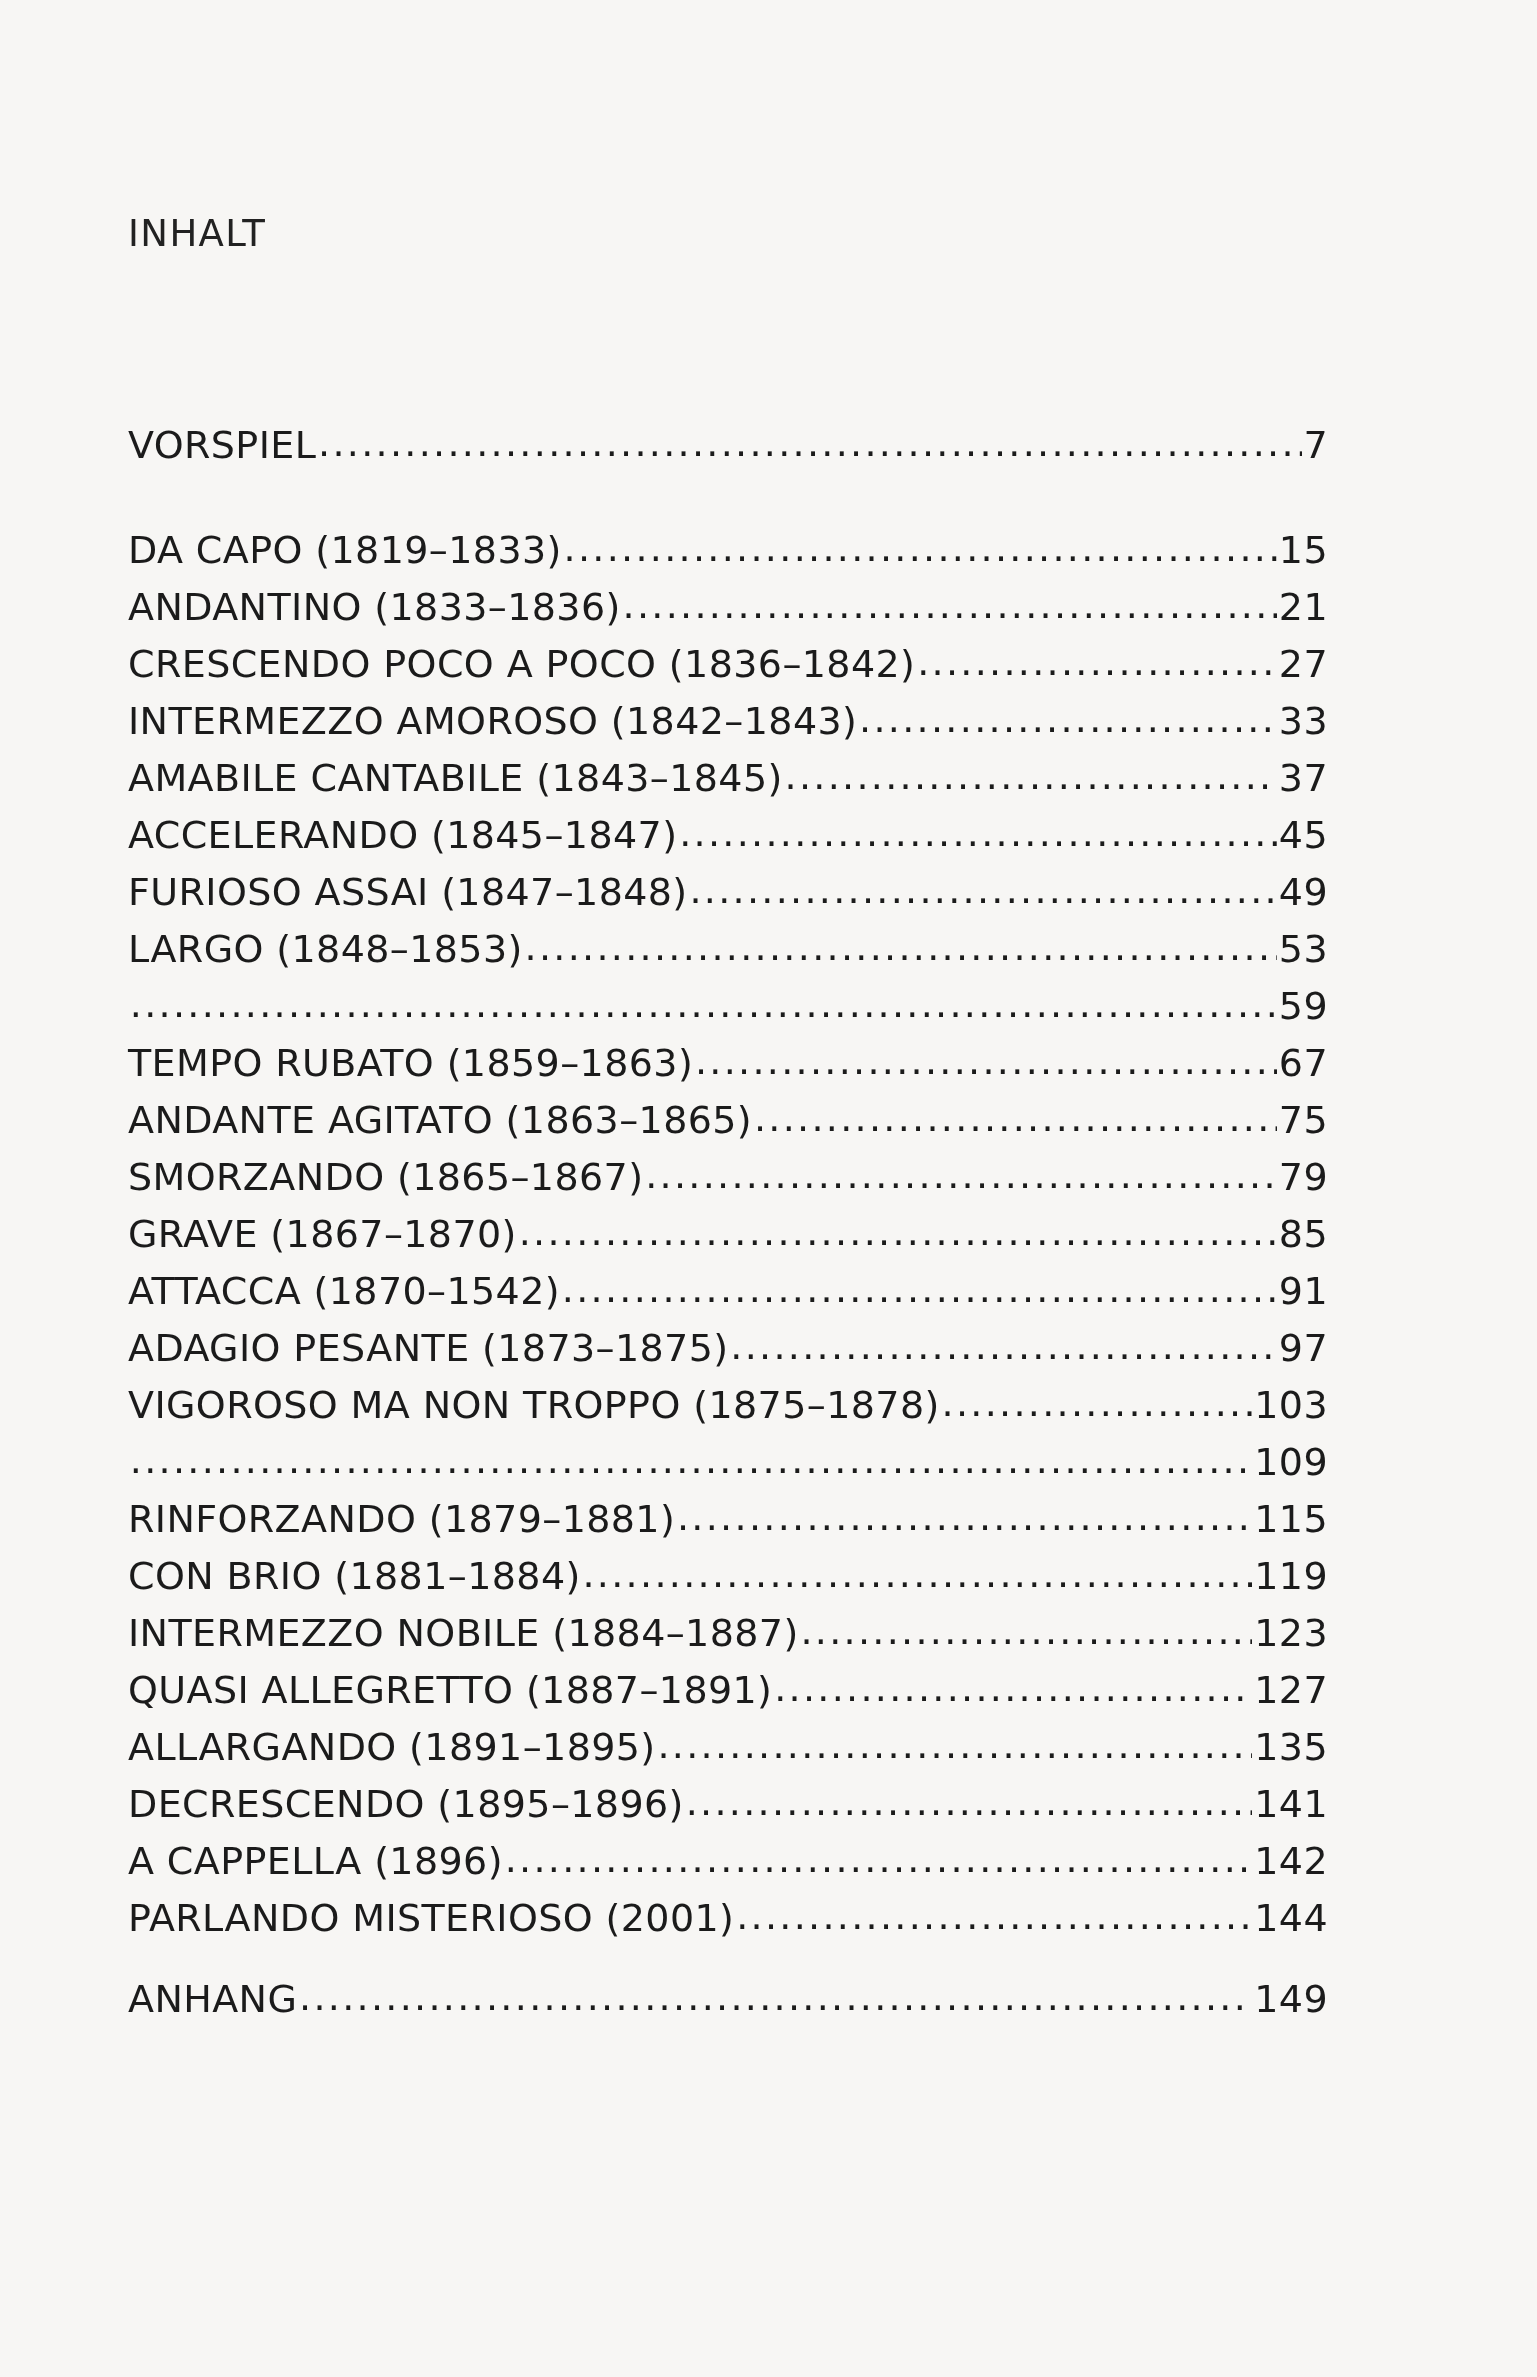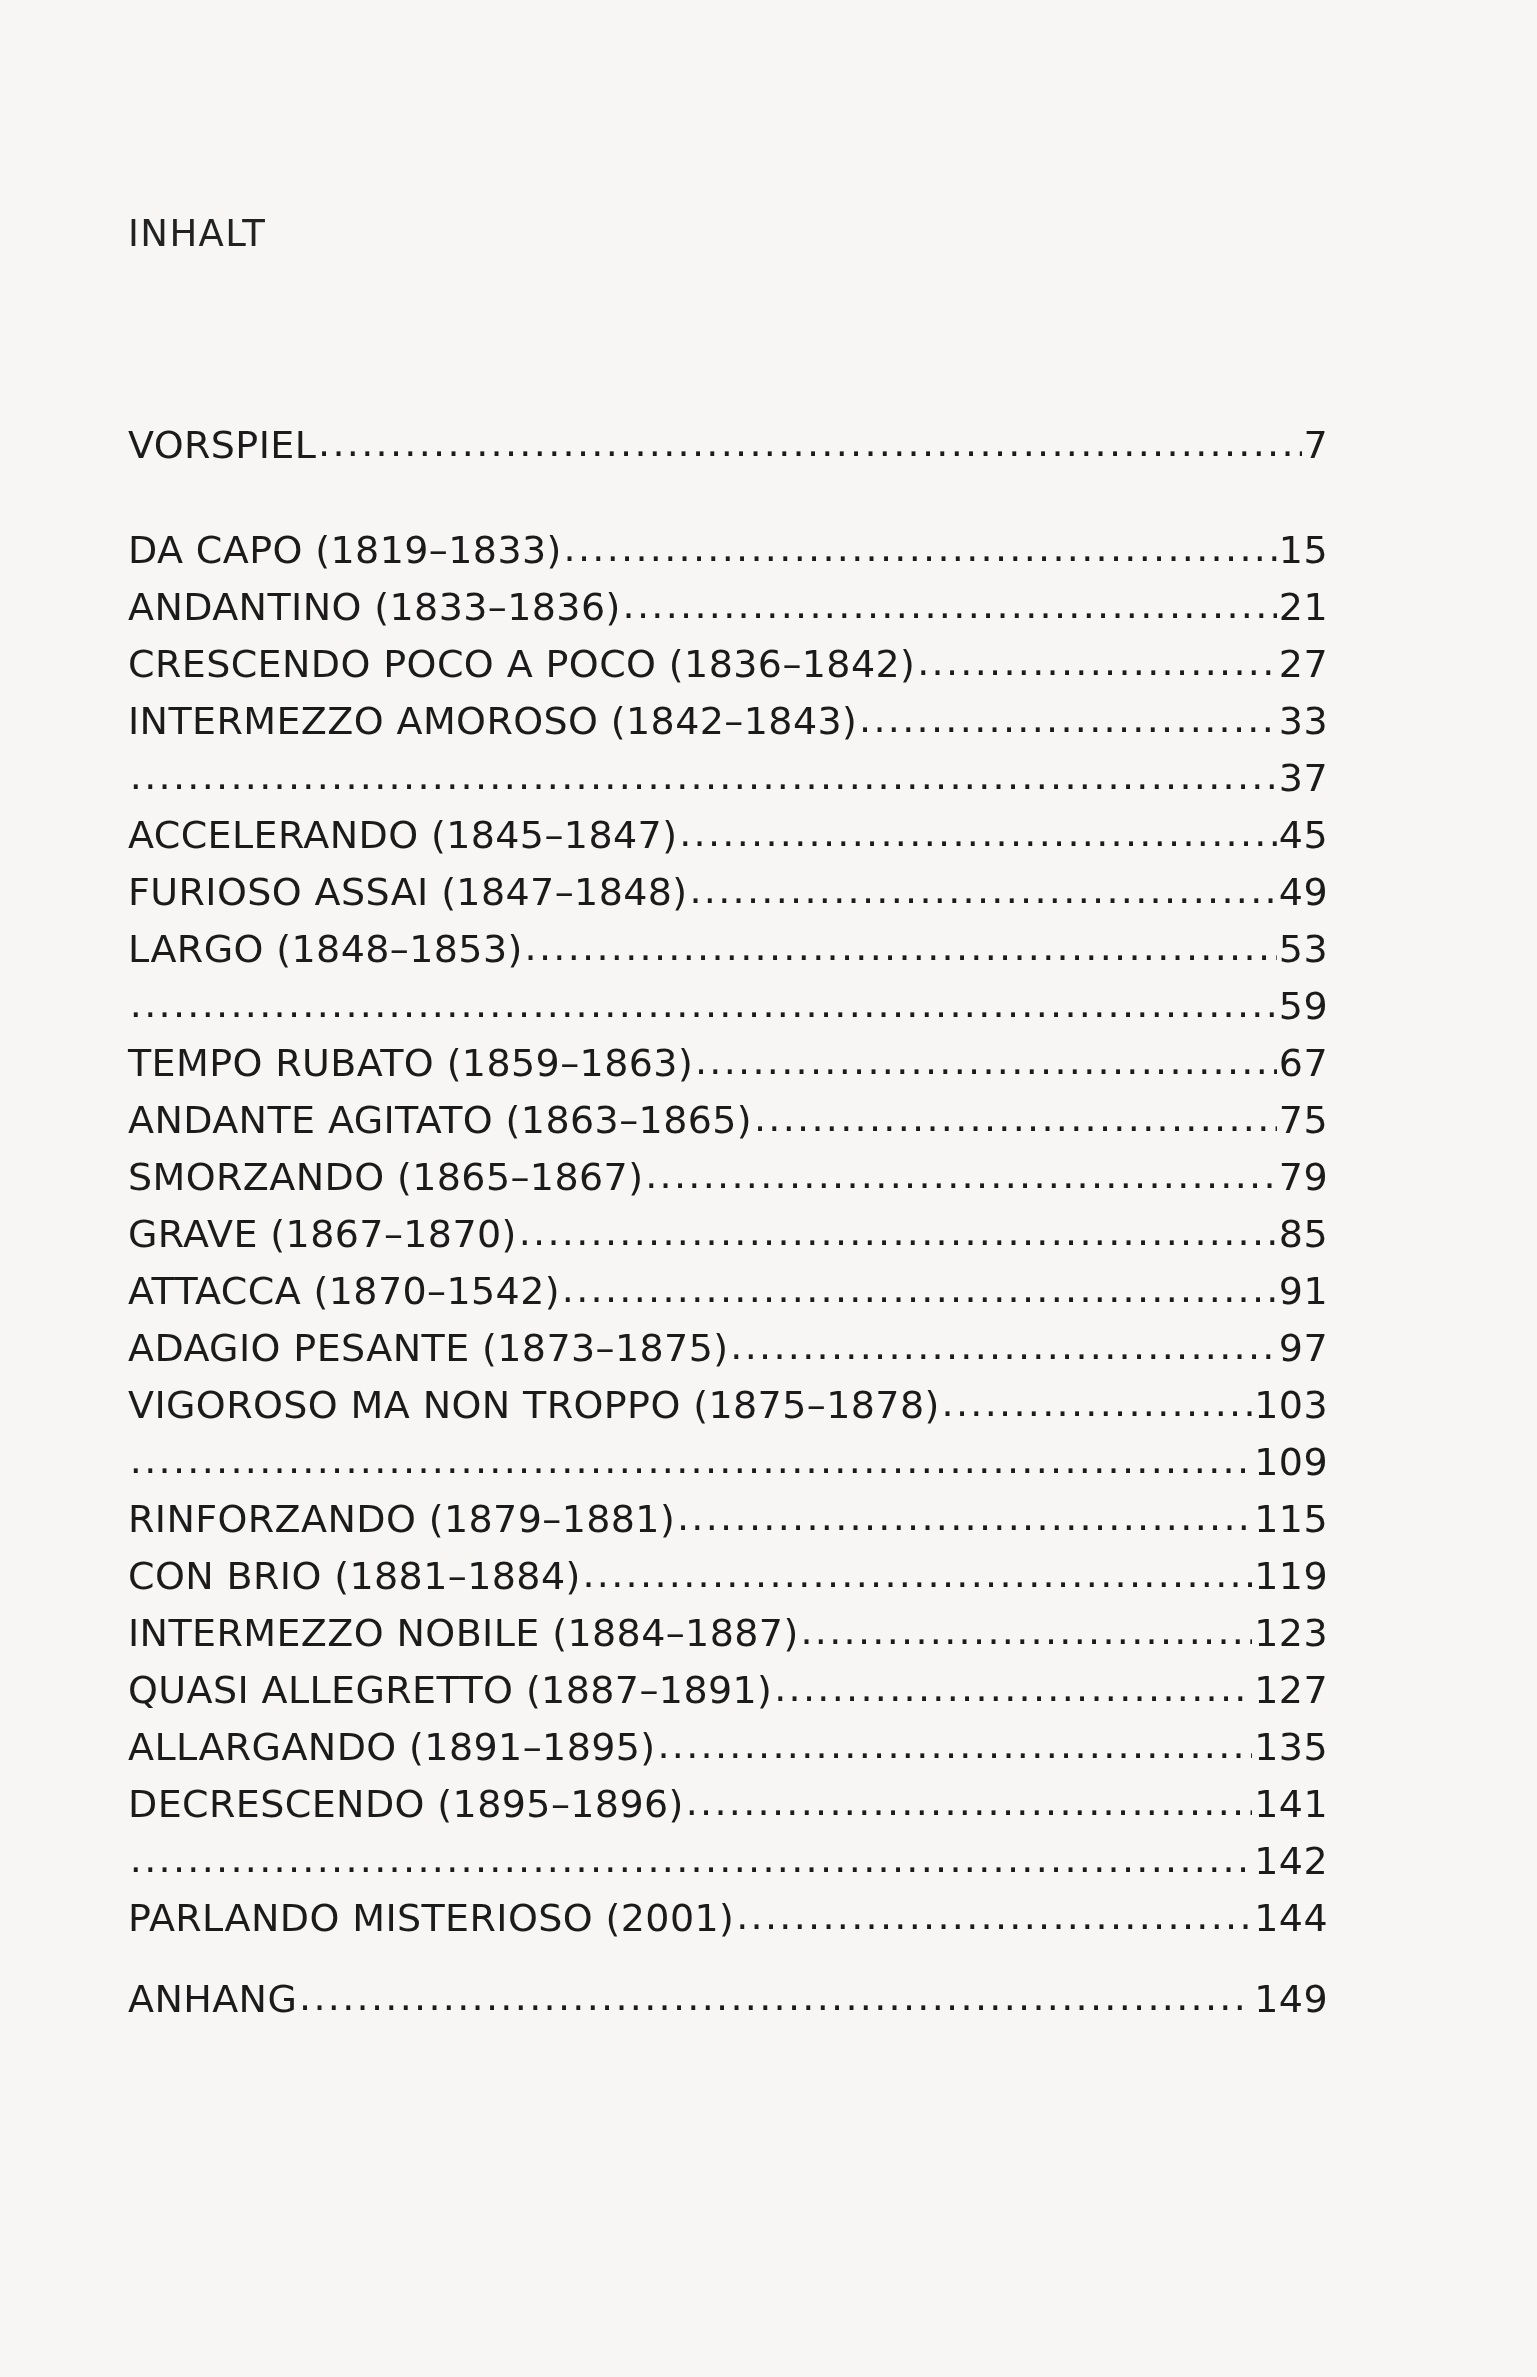--- a/index.html
+++ b/index.html
@@ -118,20 +118,21 @@
           <span class="page-num">27</span>
         </div>
 
         <div class="entry">
           <span class="label">INTERMEZZO AMOROSO (1842–1843)</span>
           <span class="leader">..................................................................................................</span>
           <span class="page-num">33</span>
         </div>
 
         <div class="entry">
+          <span class="label">AMABILE CANTABILE (1843–1845)</span>
           <span class="leader">..................................................................................................</span>
           <span class="page-num">37</span>
         </div>
 
         <div class="entry">
           <span class="label">ACCELERANDO  (1845–1847)</span>
           <span class="leader">..................................................................................................</span>
           <span class="page-num">45</span>
         </div>
 
@@ -229,20 +230,21 @@
           <span class="page-num">135</span>
         </div>
 
         <div class="entry">
           <span class="label">DECRESCENDO   (1895–1896)</span>
           <span class="leader">..................................................................................................</span>
           <span class="page-num">141</span>
         </div>
 
         <div class="entry">
+          <span class="label">A  CAPPELLA (1896)</span>
           <span class="leader">..................................................................................................</span>
           <span class="page-num">142</span>
         </div>
 
         <div class="entry">
           <span class="label">PARLANDO MISTERIOSO (2001)</span>
           <span class="leader">..................................................................................................</span>
           <span class="page-num">144</span>
         </div>
 

